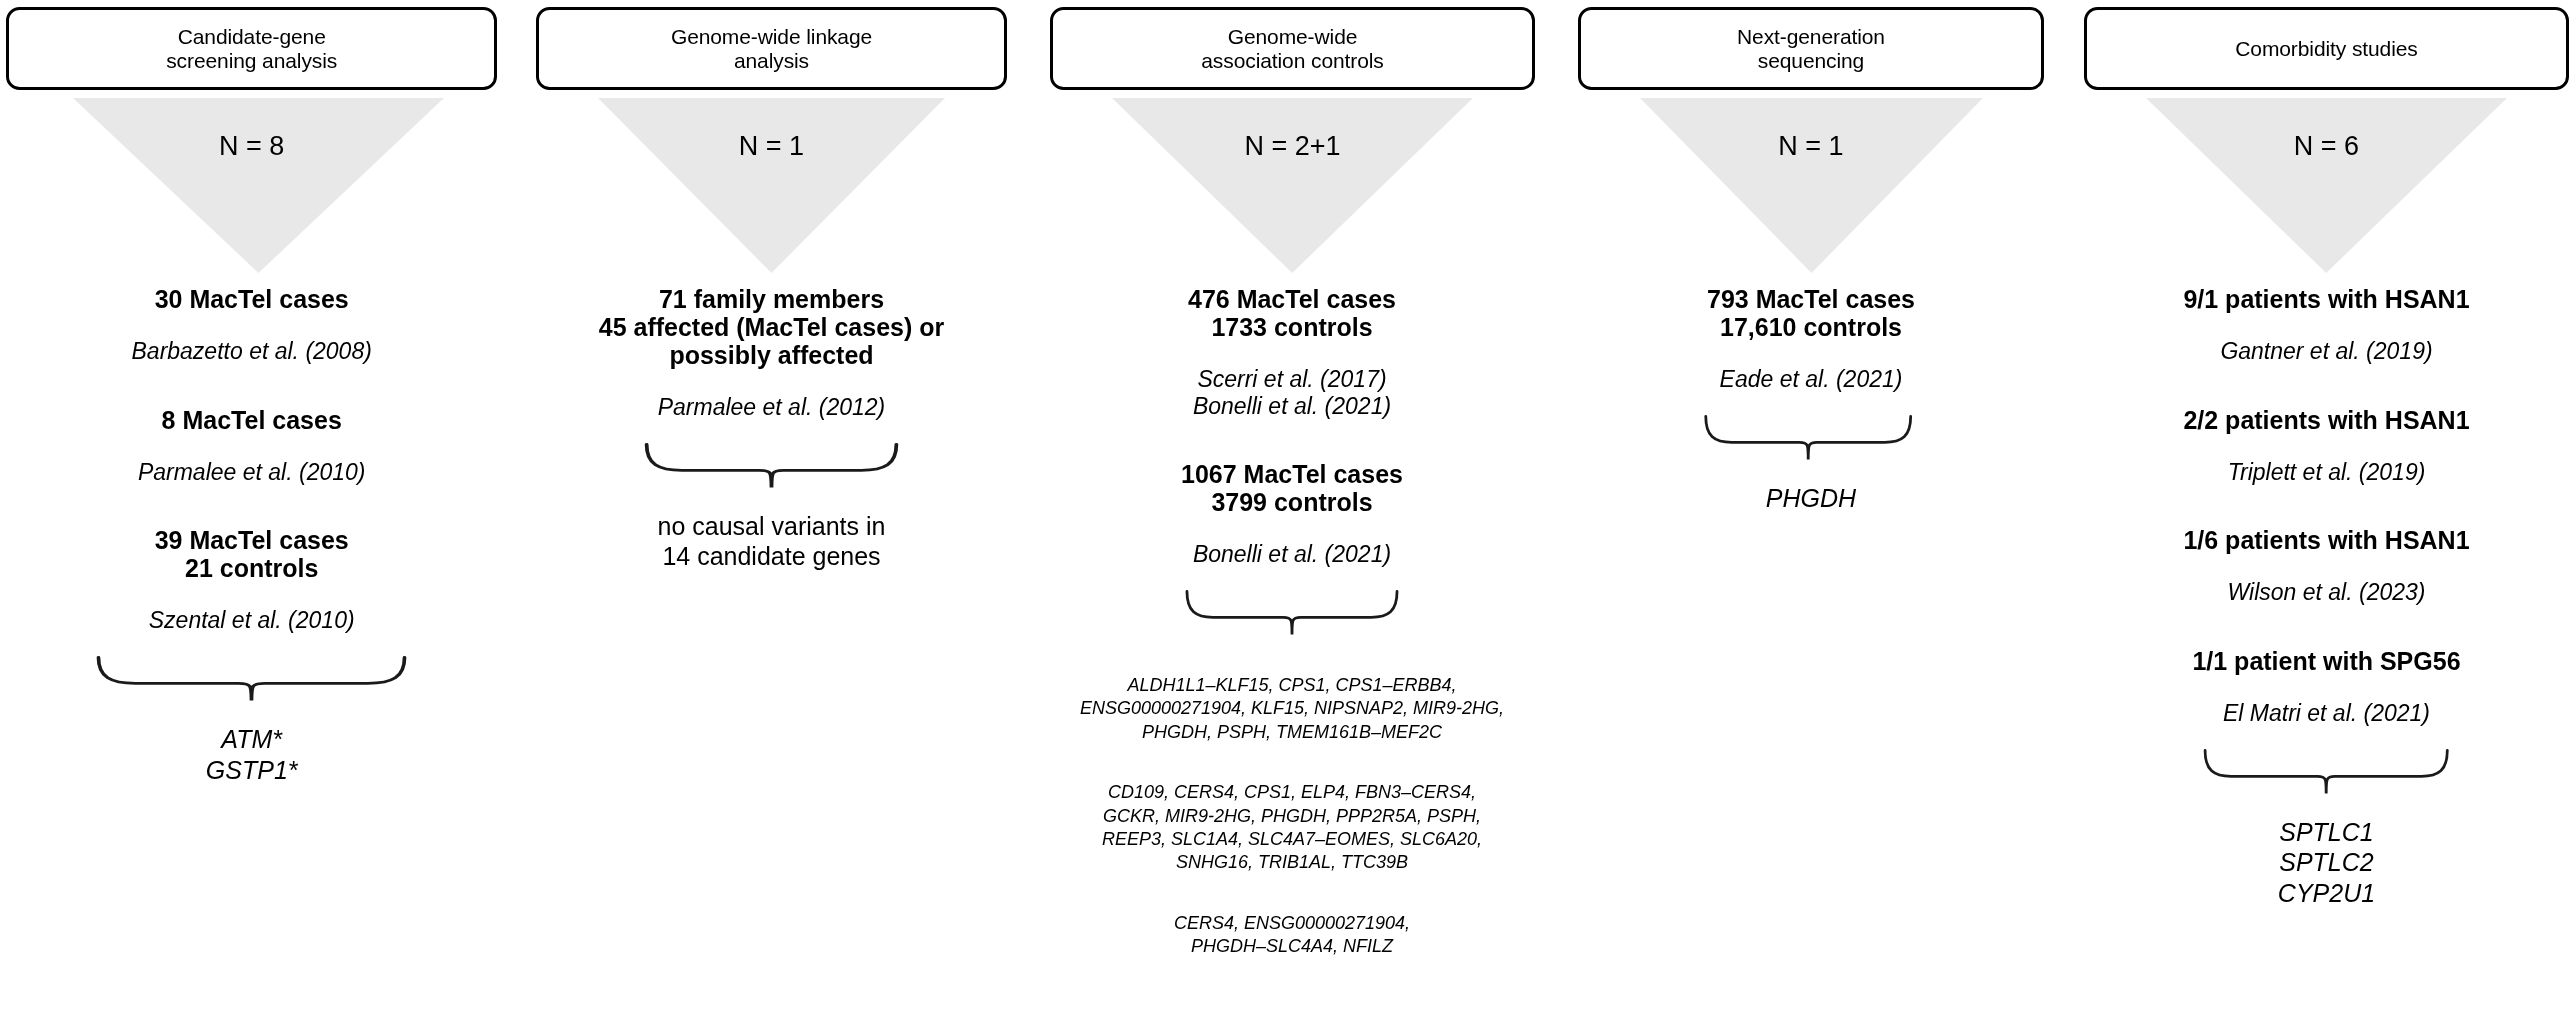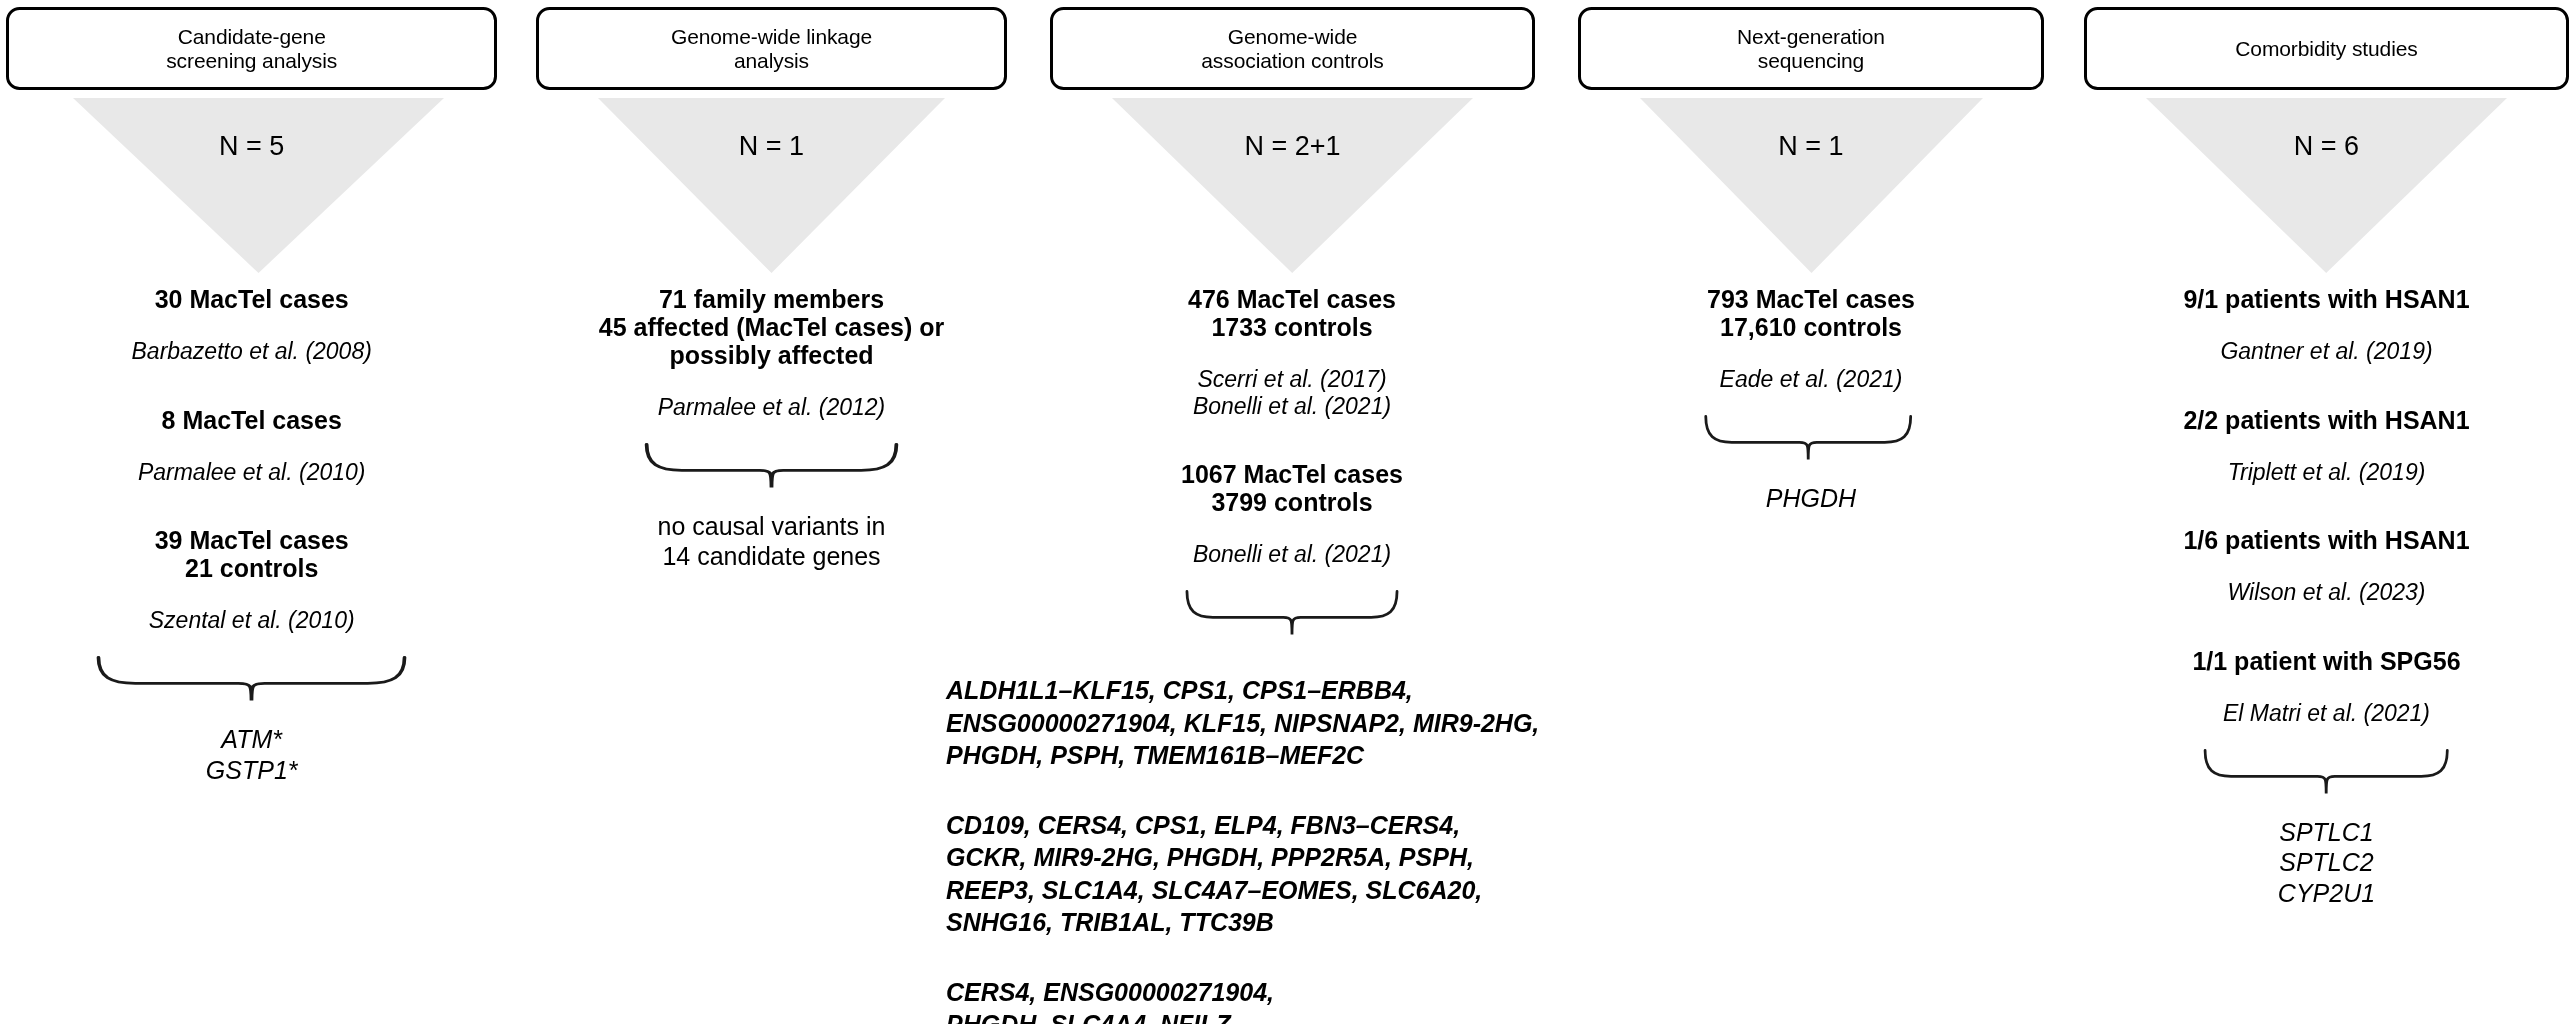--- a/index.html
+++ b/index.html
@@ -102,26 +102,25 @@
   .outcome{
     font-style:italic;
     font-size:25px;
     line-height:1.22;
     white-space:pre-line;
     text-align:center;
     margin:0;
   }
   .genes-block{
     font-style:italic;
-    font-size:25px;
+    font-size:18px;
     line-height:1.30;
-    text-align:left;
+    text-align:center;
     margin:0;
     white-space:pre-line;
-    font-weight:bold;
   }
   .plain-note{
     font-style:normal;
     font-size:25px;
     line-height:1.22;
     white-space:pre-line;
     text-align:center;
     margin:0;
   }
   .sp{height:21px;}
@@ -137,21 +136,21 @@
     <div class="header-box">
       <div class="header-label">Candidate-gene
 screening analysis</div>
     </div>
 
     <div class="funnel" style="left:67px;width:371px;">
       <svg viewBox="0 0 600 284" preserveAspectRatio="none" aria-hidden="true">
         <polygon points="0,0 600,0 300,284" fill="#e8e8e8"></polygon>
       </svg>
     </div>
-    <div class="funnel-label">N = 5</div>
+    <div class="funnel-label">N = 8</div>
 
     <div class="content" style="top:281px;">
       <div class="entry">
         <p class="entry-count">30 MacTel cases</p>
         <div class="sp"></div>
         <p class="entry-ref">Barbazetto et al. (2008)</p>
       </div>
       <div class="sp-lg"></div>
       <div class="entry">
         <p class="entry-count">8 MacTel cases</p>

